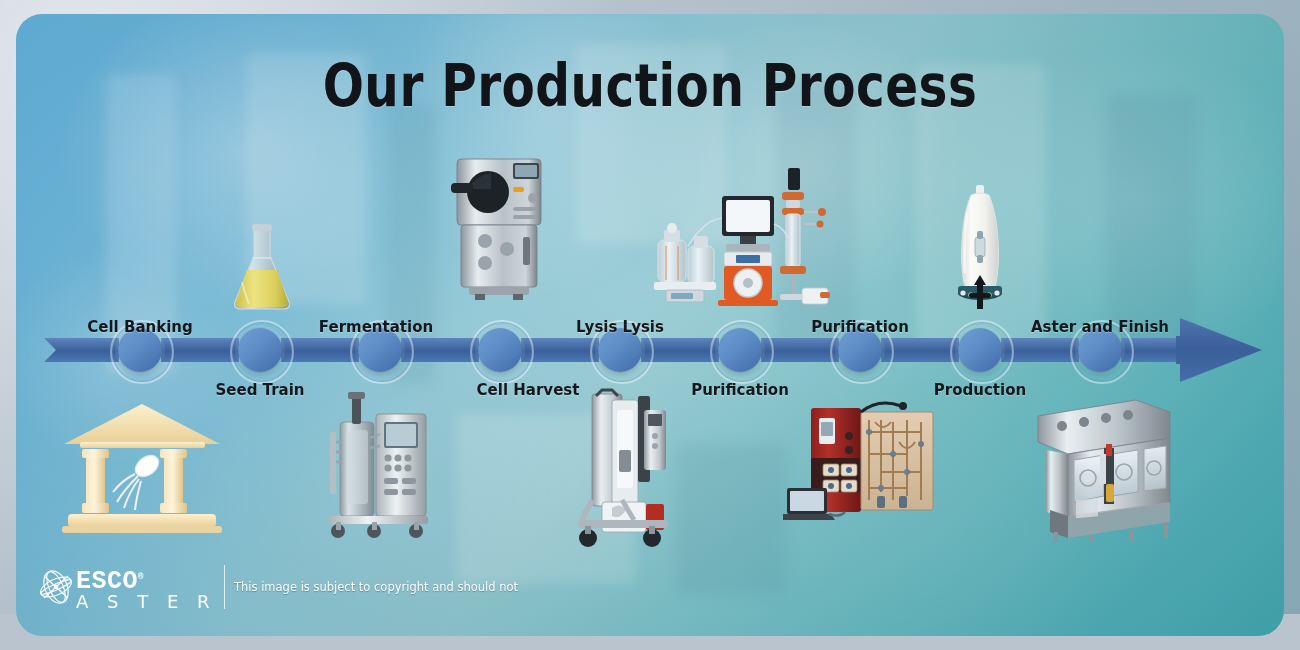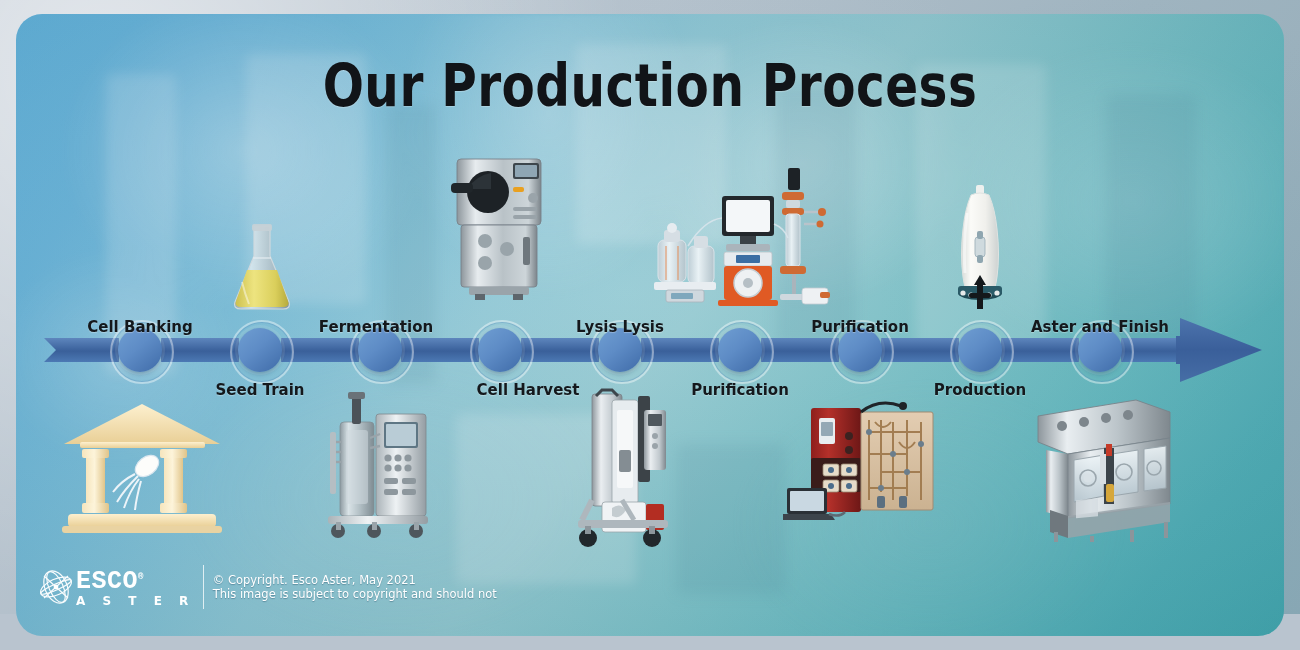--- a/index.html
+++ b/index.html
@@ -97,21 +97,21 @@
   .logo-wrap{position:absolute;left:38px;top:565px;display:flex;align-items:center;}
   .logo-mark{width:36px;height:40px;flex:0 0 auto;}
   .logo-txt{margin-left:2px;color:#fff;}
   .logo-esco{
     font-family:Liberation Mono, monospace;
     font-weight:bold;font-size:25px;line-height:24px;letter-spacing:.5px;position:relative;
   }
   .logo-reg{font-size:9px;vertical-align:super;}
   .logo-aster{
     font-family:"DejaVu Sans","Liberation Sans",sans-serif;
-    font-weight:bold;font-size:12px;line-height:15px;letter-spacing:6.5px;
+    font-weight:normal;font-size:18px;line-height:15px;letter-spacing:6.5px;
   }
   .logo-div{width:1px;height:44px;background:rgba(255,255,255,.75);margin:0 9px 0 8px;}
   .copy{
     color:#fff;font-family:"DejaVu Sans","Liberation Sans",sans-serif;
     font-size:11.5px;line-height:14.5px;text-shadow:0 1px 1px rgba(30,70,95,.4);
   }
 </style>
 </head>
 <body>
 
@@ -603,18 +603,17 @@
       <circle cx="18" cy="20" r="2.4" fill="#ffffff"></circle>
     </svg>
     <div class="logo-txt">
       <div class="logo-esco">
         <span>ESCO</span><span class="logo-reg">®</span>
       </div>
       <div class="logo-aster">A S T E R</div>
     </div>
     <div class="logo-div"></div>
     <div class="copy">
-      <div>© Copyright. Esco Aster, May 2021</div>
       <div>This image is subject to copyright and should not</div>
     </div>
   </div>
 
 </div>
 
 </body></html>

